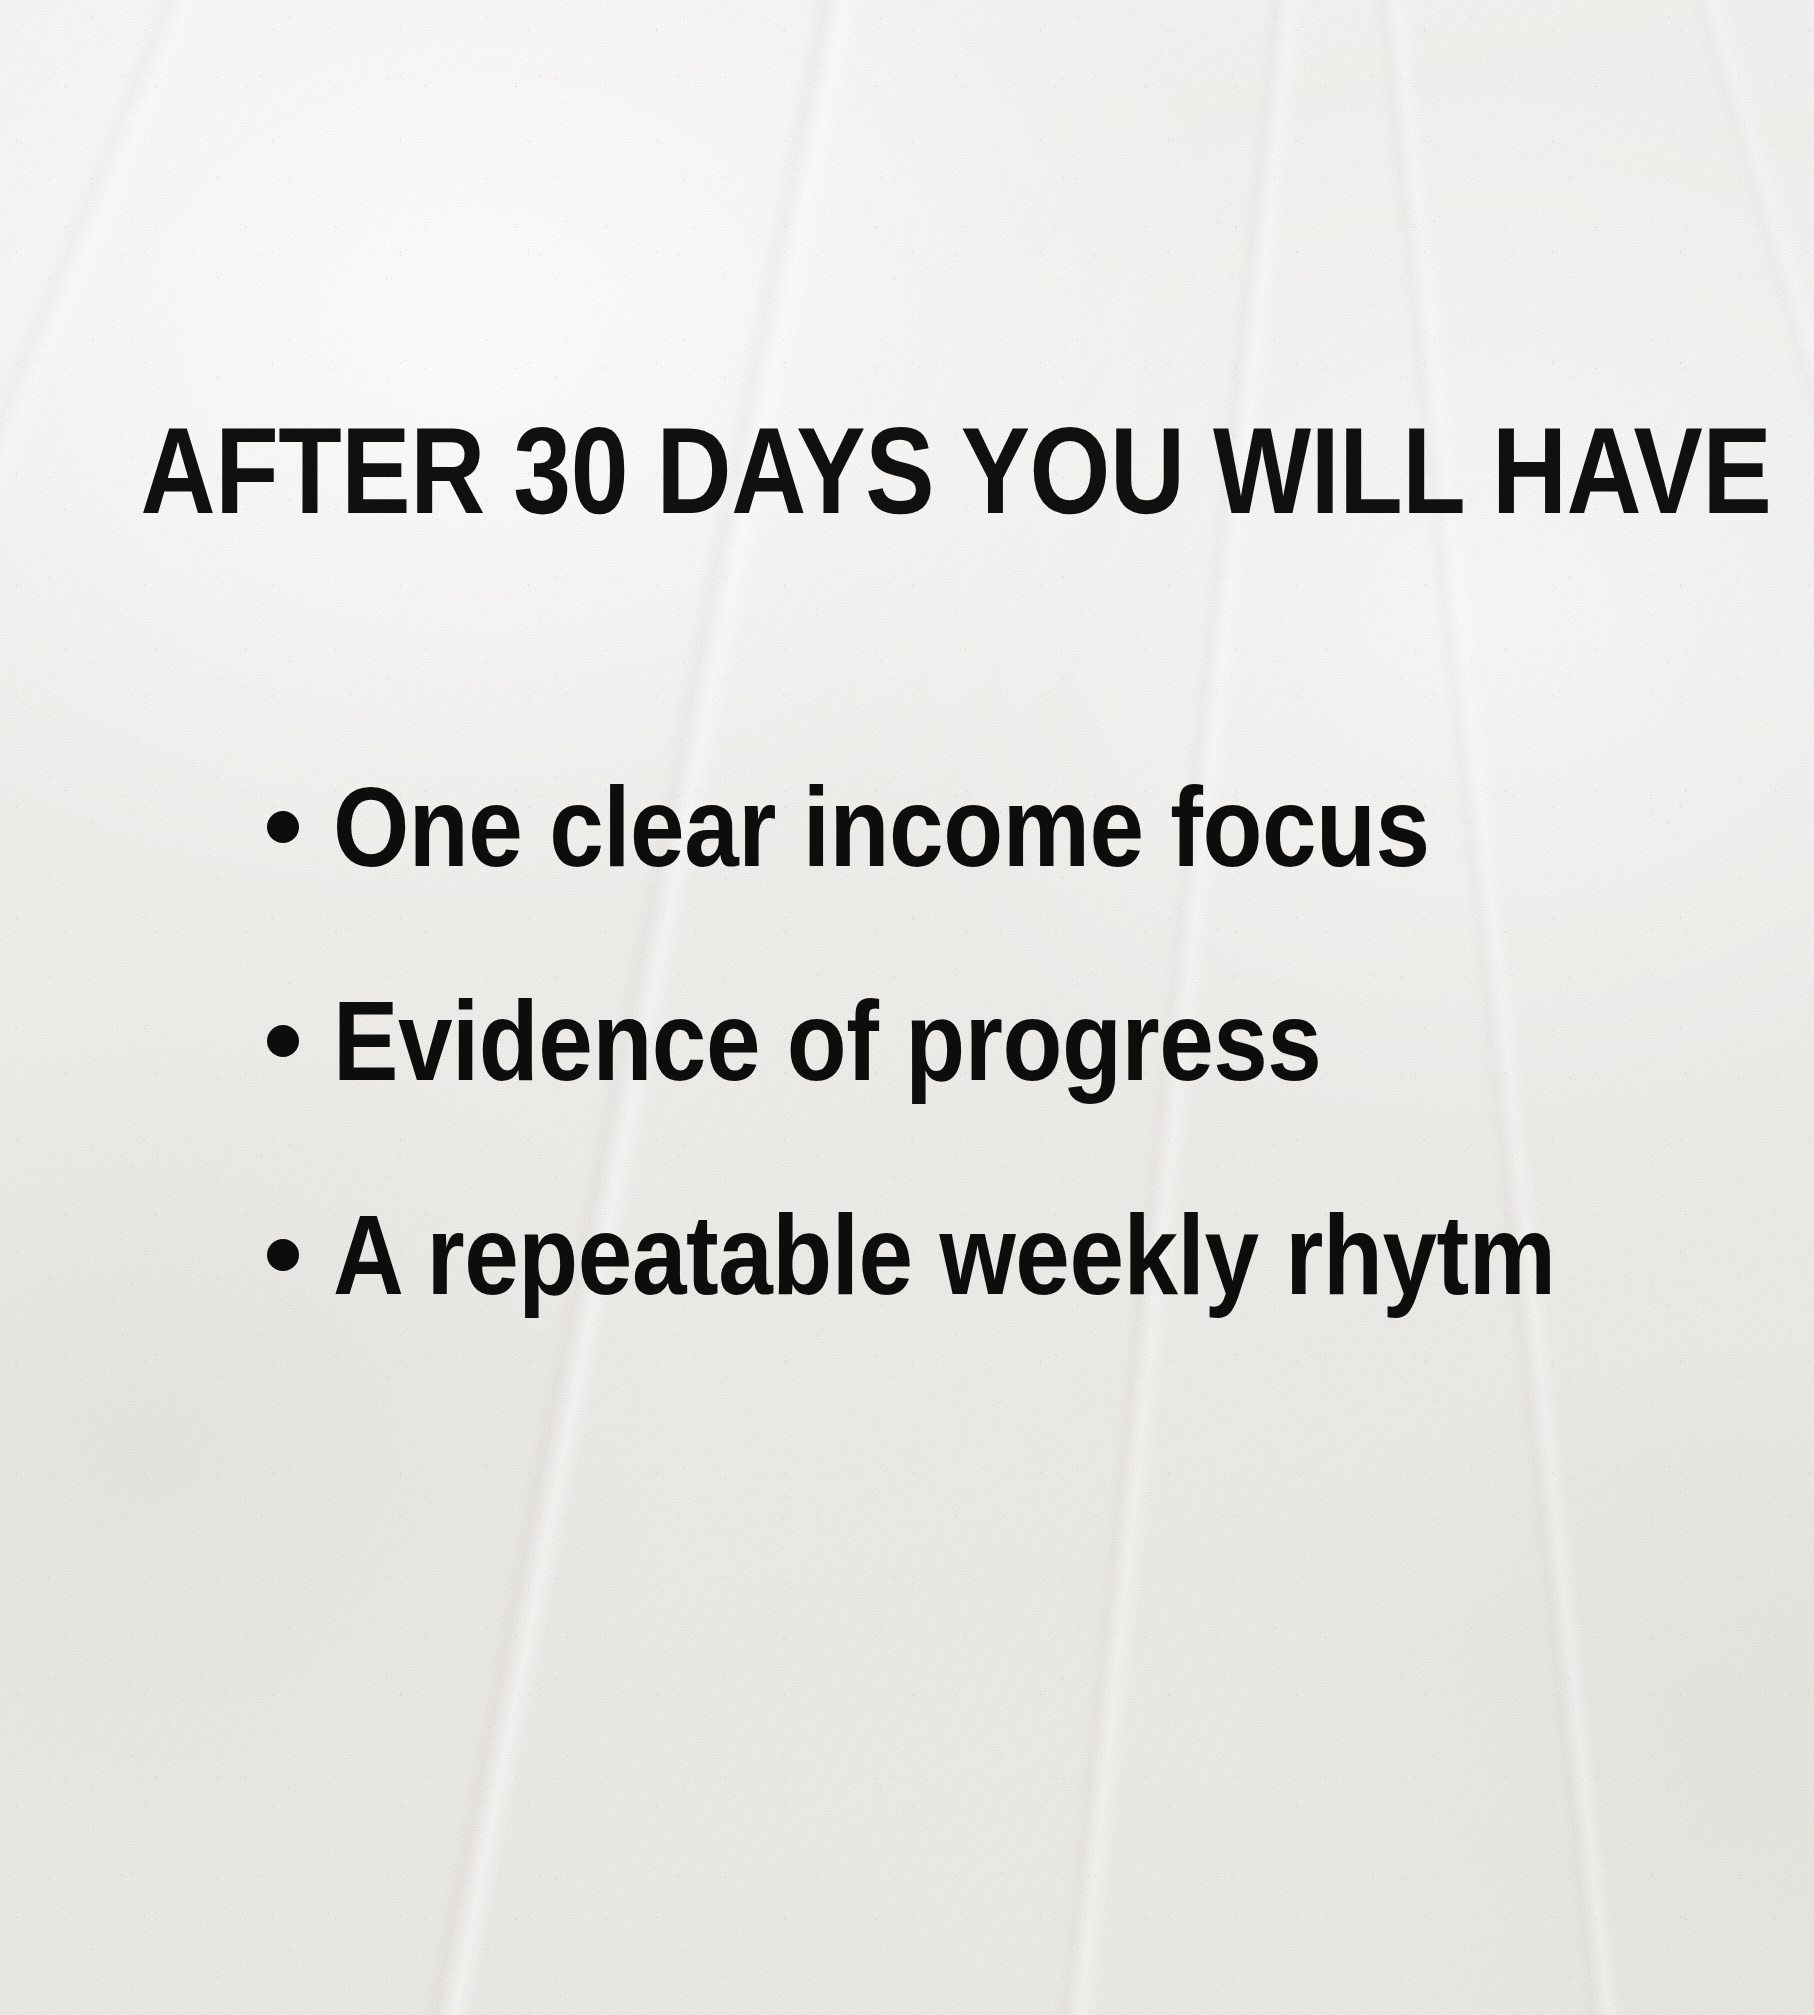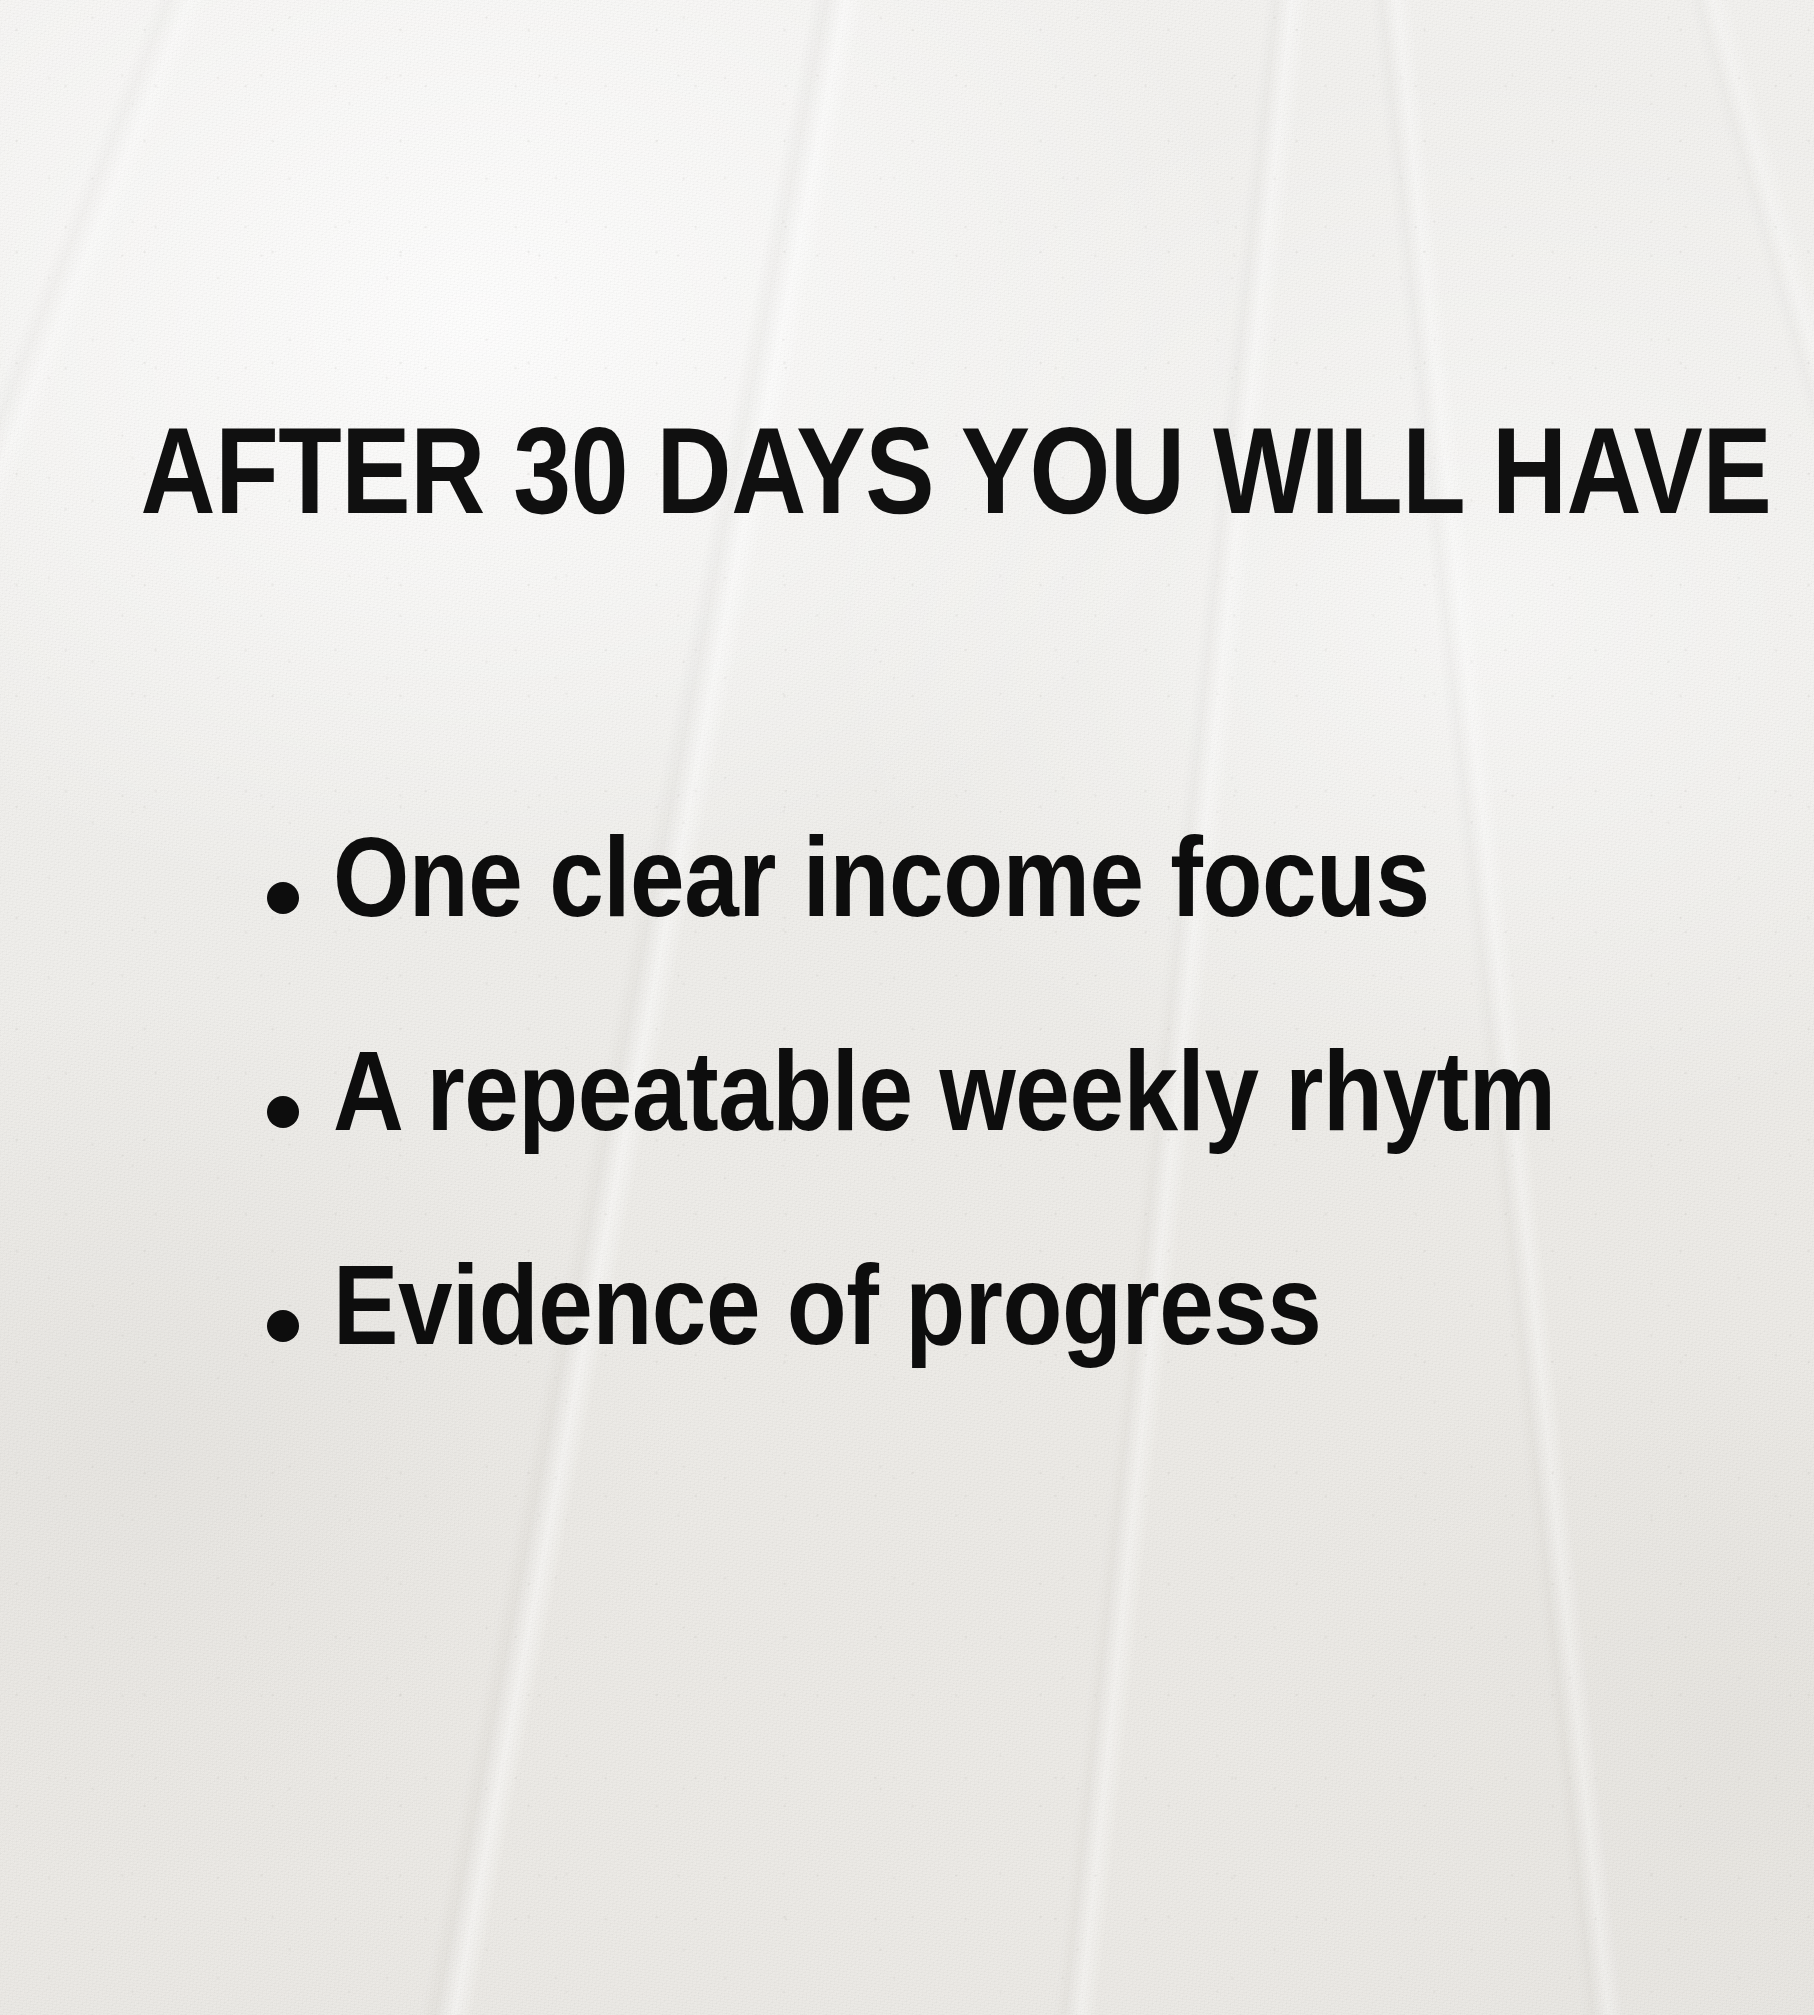--- a/index.html
+++ b/index.html
@@ -117,21 +117,21 @@
     left: 267px;
     top: 770px;
     width: 1454px;
     margin: 0;
     padding: 0;
     list-style: none;
   }
 
   .bullet-item {
     display: flex;
-    align-items: center;
+    align-items: flex-start;
     height: 214px;
   }
 
   .bullet-marker {
     flex: 0 0 auto;
     width: 32px;
     height: 32px;
     border-radius: 50%;
     background: #0d0d0d;
     margin-top: 41px;
@@ -168,25 +168,25 @@
     <ul class="bullet-list">
 
       <li class="bullet-item">
         <span class="bullet-marker"></span>
         <span class="bullet-text">One clear income focus</span>
       </li>
 
 
       <li class="bullet-item">
         <span class="bullet-marker"></span>
-        <span class="bullet-text">A repeatable weekly rhytm</span>
+        <span class="bullet-text">Evidence of progress</span>
       </li>
 
       <li class="bullet-item">
         <span class="bullet-marker"></span>
-        <span class="bullet-text">Evidence of progress</span>
+        <span class="bullet-text">A repeatable weekly rhytm</span>
       </li>
 
     </ul>
 
   </div>
 </div>
 
 
 </body></html>

